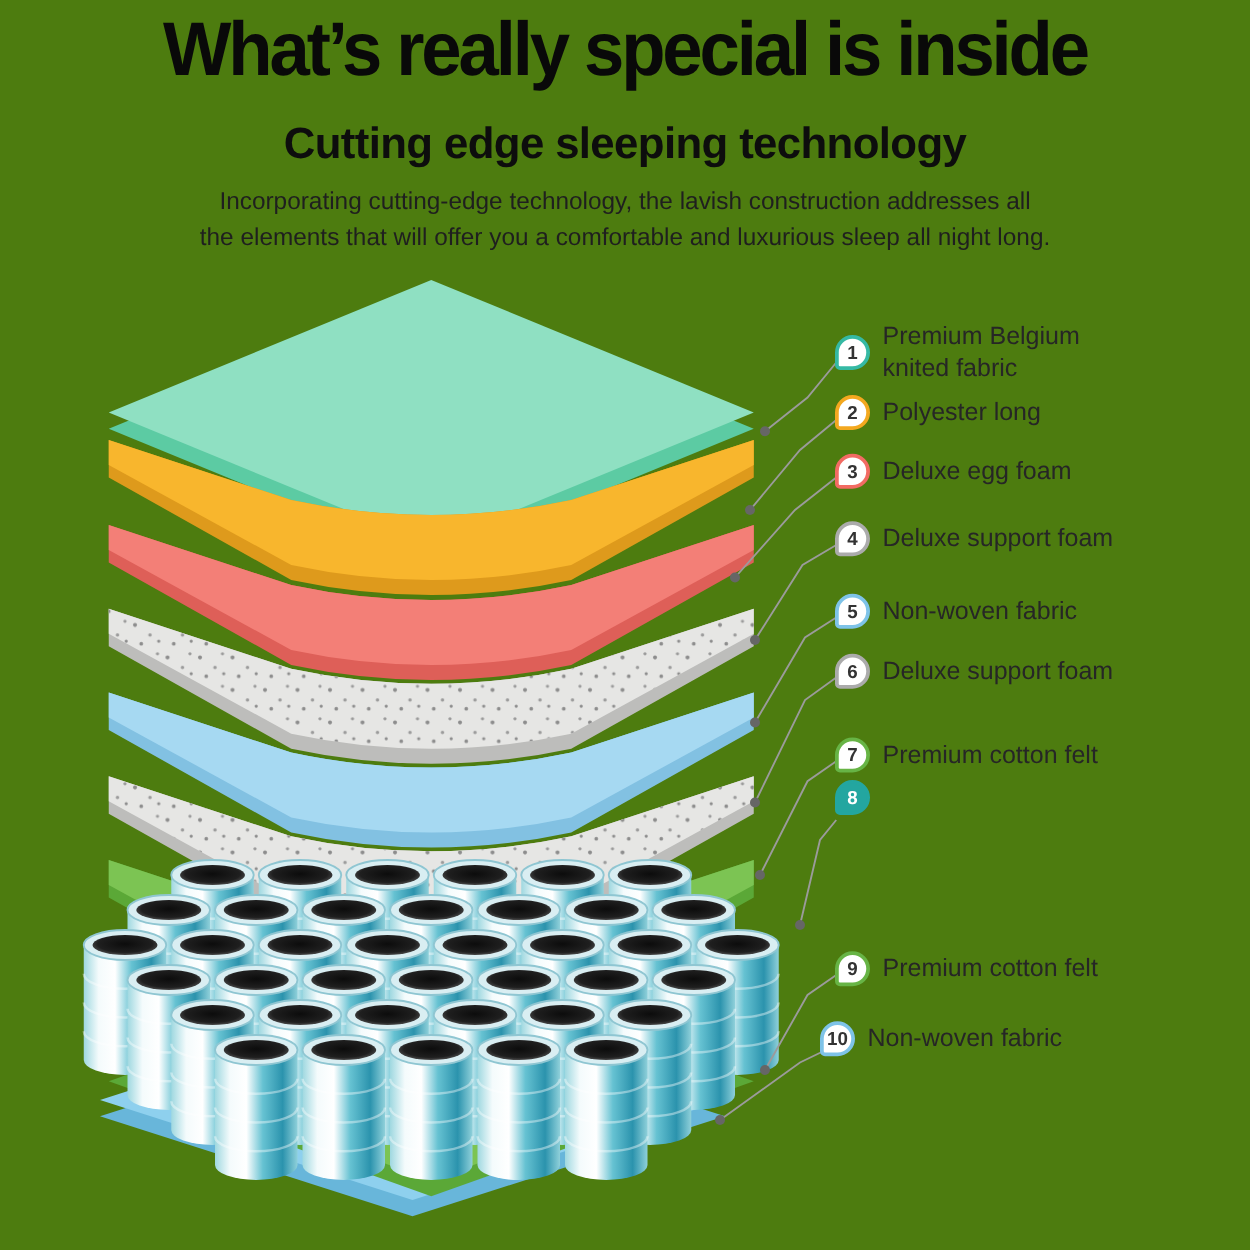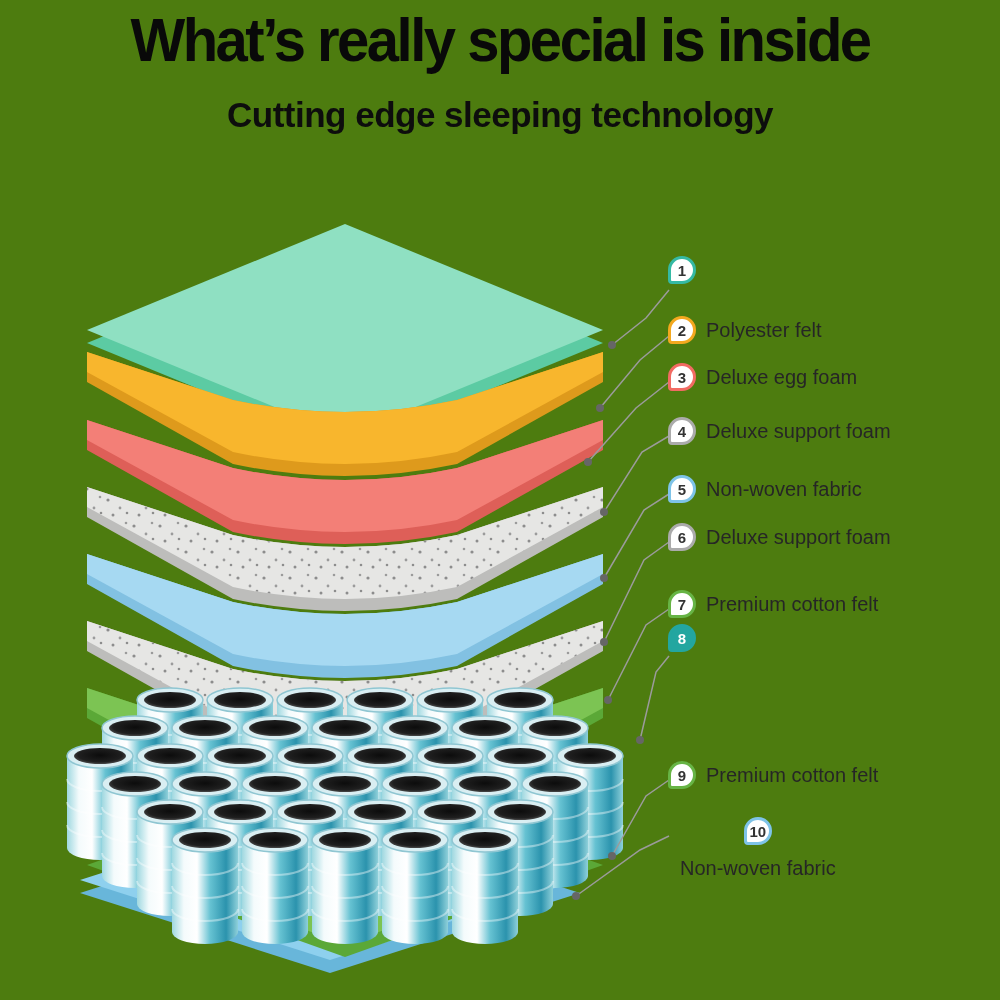--- a/index.html
+++ b/index.html
@@ -19,20 +19,22 @@
   .legend-label{font-size:20px;color:#262626;line-height:26px;white-space:pre-line;}
 </style>
 </head>
 <body>
 
 <div class="page">
 
   <div class="header">
     <h1 class="title">What’s really special is inside</h1>
     <h2 class="subtitle">Cutting edge sleeping technology</h2>
+    <p class="desc">Incorporating cutting-edge technology, the lavish construction addresses all
+the elements that will offer you a comfortable and luxurious sleep all night long.</p>
   </div>
 
   <svg class="diagram" width="1000" height="1000" viewBox="0 0 1000 1000">
     <defs>
       <pattern id="speckles" width="26" height="26" patternUnits="userSpaceOnUse">
         <circle cx="4" cy="6" r="1.6" fill="#8d8d8d"></circle>
         <circle cx="16" cy="14" r="1.4" fill="#9b9b9b"></circle>
         <circle cx="9" cy="21" r="1.5" fill="#8d8d8d"></circle>
         <circle cx="22" cy="3" r="1.3" fill="#9b9b9b"></circle>
         <circle cx="23" cy="19" r="1.3" fill="#8d8d8d"></circle>
@@ -409,26 +411,28 @@
         <polyline points="576,896 640,850 669,836" fill="none" stroke="#9b9b9b" stroke-width="1.5"></polyline>
         <circle cx="576" cy="896" r="4" fill="#666"></circle>
       </g>
   </svg>
 
   <div class="legend">
     <div class="legend-item" style="left:668px;top:256px;">
       <span class="pin" style="border-color: rgb(53, 185, 164);">
           <span>1</span>
         </span>
+      <span class="legend-label">Premium Belgium
+knited fabric</span>
     </div>
     <div class="legend-item" style="left:668px;top:316px;">
       <span class="pin" style="border-color: rgb(243, 168, 31);">
           <span>2</span>
         </span>
-      <span class="legend-label">Polyester felt</span>
+      <span class="legend-label">Polyester long</span>
     </div>
     <div class="legend-item" style="left:668px;top:363px;">
       <span class="pin" style="border-color: rgb(242, 107, 99);">
           <span>3</span>
         </span>
       <span class="legend-label">Deluxe egg foam</span>
     </div>
     <div class="legend-item" style="left:668px;top:417px;">
       <span class="pin" style="border-color: rgb(171, 171, 171);">
           <span>4</span>
@@ -457,21 +461,21 @@
       <span class="pin" style="border-color: rgb(35, 166, 160); background: rgb(35, 166, 160); color: rgb(255, 255, 255);">
           <span>8</span>
         </span>
     </div>
     <div class="legend-item" style="left:668px;top:761px;">
       <span class="pin" style="border-color: rgb(103, 180, 69);">
           <span>9</span>
         </span>
       <span class="legend-label">Premium cotton felt</span>
     </div>
-    <div class="legend-item" style="left:680px;top:817px;flex-direction:column;">
+    <div class="legend-item" style="left:656px;top:817px;">
       <span class="pin" style="border-color: rgb(126, 195, 232);">
           <span>10</span>
         </span>
       <span class="legend-label">Non-woven fabric</span>
     </div>
   </div>
 
 </div>
 
 </body></html>

